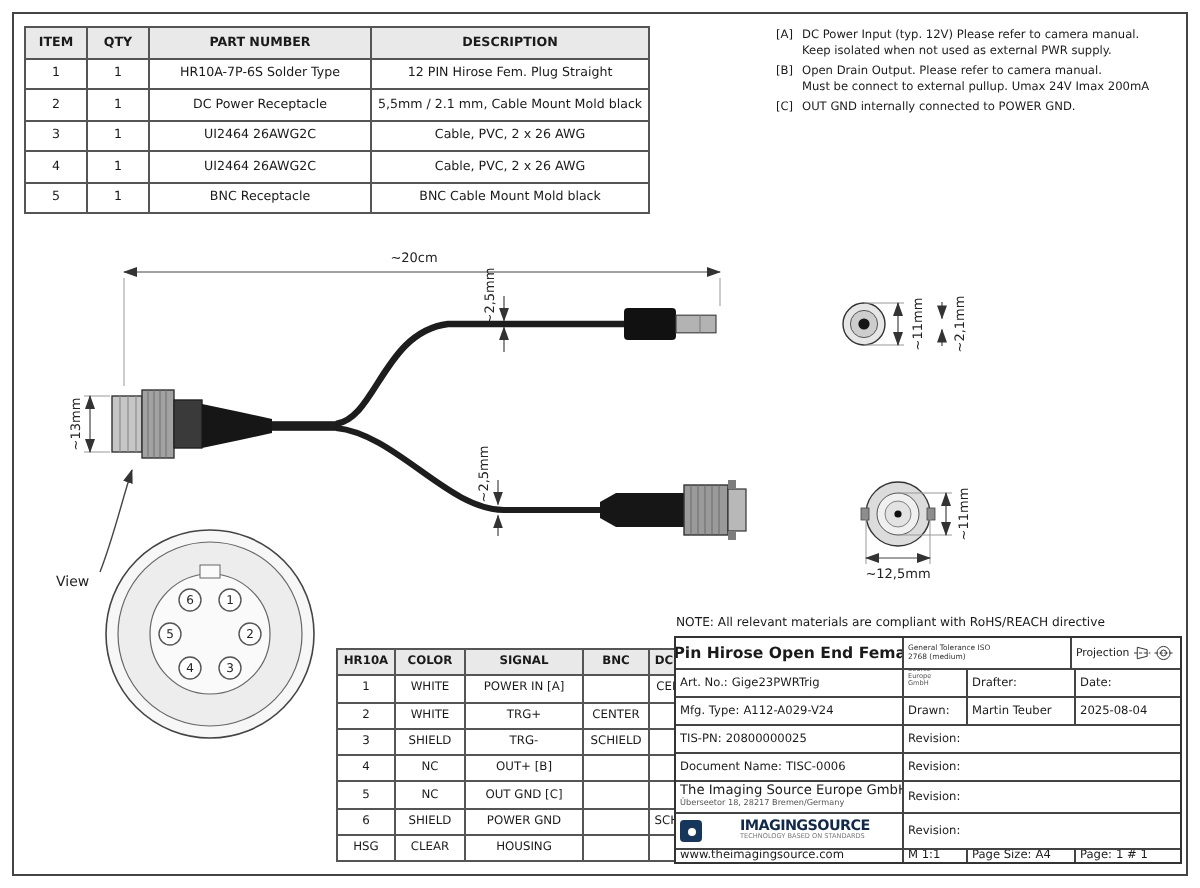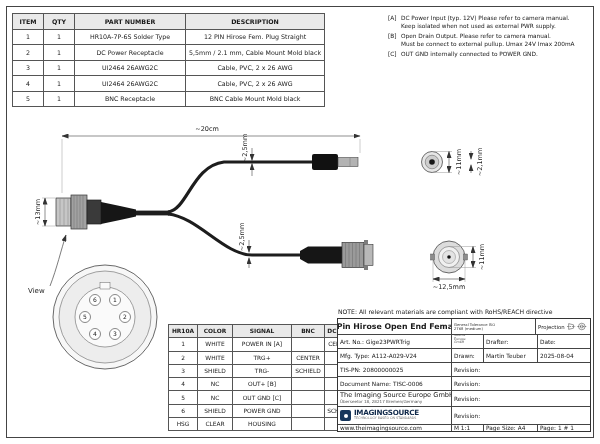--- a/index.html
+++ b/index.html
@@ -41,21 +41,21 @@
   .title-cell{font-size:7.8px;font-weight:bold;justify-content:center;text-align:center;}
   .lbl{margin-right:2px;}
   .tol-inner{font-size:6px;transform:scale(0.62);transform-origin:0 50%;white-space:normal;
       line-height:1.1;width:130px;color:#333;}
   .proj-cell{gap:2px;font-size:5.4px;}
   .copy-inner{font-size:6px;transform:scale(0.55);transform-origin:0 0;white-space:normal;
       line-height:1.1;width:56px;color:#555;}
   .company-cell{flex-direction:column;align-items:flex-start;justify-content:center;}
   .company-name{font-size:6.6px;}
   .company-addr{font-size:6px;transform:scale(0.68);transform-origin:0 0;color:#555;}
-  .logo-cell{gap:3px;}
+  .logo-cell{gap:19px;}
   .logo-icon{width:11px;height:11px;background:#16365c;border-radius:2px;flex:none;
       display:flex;align-items:center;justify-content:center;}
   .logo-dot{width:4px;height:4px;background:#fff;border-radius:50%;}
   .logo-text{display:flex;flex-direction:column;overflow:hidden;}
   .logo-name{font-size:7.2px;font-weight:bold;letter-spacing:-0.3px;color:#10294a;}
   .logo-tag{font-size:6px;transform:scale(0.55);transform-origin:0 0;color:#777;margin-top:-1px;}
 </style>
 </head>
 <body>
 

